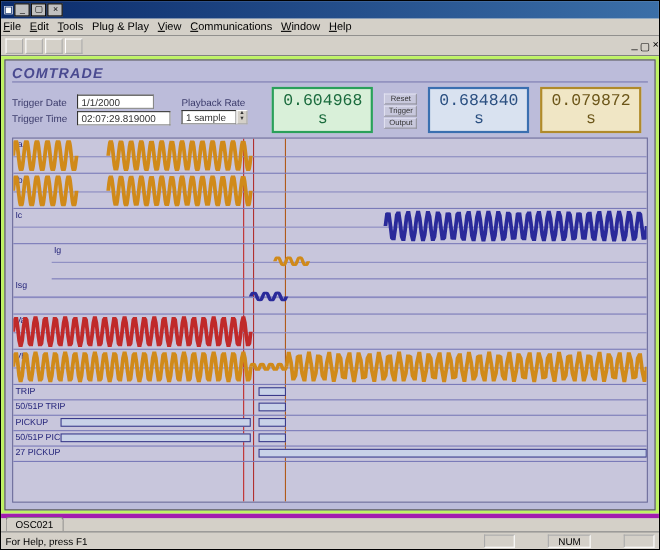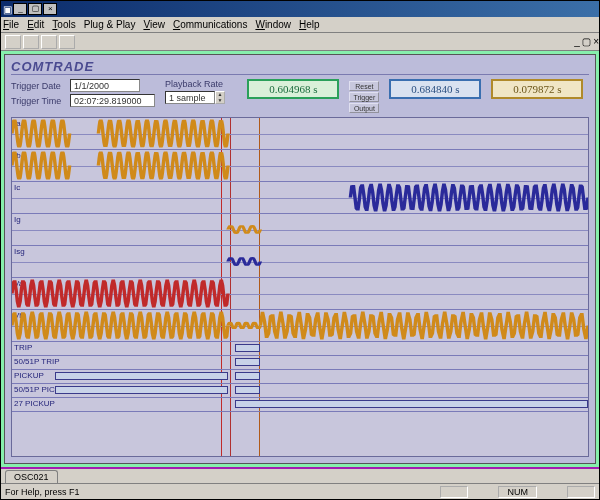--- a/index.html
+++ b/index.html
@@ -6,49 +6,49 @@
   body { font-family: "Tahoma", "Arial", sans-serif; font-size: 10px; background: #fff; width: 600px; height: 500px; overflow: hidden; }
   .window { width: 600px; height: 500px; display: flex; flex-direction: column; border: 1px solid #000; }
   .titlebar { background: linear-gradient(to right, #0b2b6b, #3b6fa8); color: #fff; display: flex; align-items: center; height: 16px; padding: 0 2px; font-size: 10px; }
   .titlebar .title { flex: 1; padding-left: 2px; font-weight: bold; white-space: nowrap; overflow: hidden; }
   .titlebar .win-btn { width: 14px; height: 12px; background: #c0c0c0; border: 1px solid #000; margin-left: 1px; display: flex; align-items: center; justify-content: center; font-size: 8px; line-height: 1; color: #000; }
   .menubar { background: #d4d0c8; border-bottom: 1px solid #808080; height: 16px; display: flex; align-items: center; font-size: 10px; padding-left: 2px; }
   .menubar span { margin-right: 8px; }
   .menubar span u { text-decoration: underline; }
   .toolbar { background: #d4d0c8; border-bottom: 1px solid #808080; height: 18px; display: flex; align-items: center; padding-left: 4px; gap: 2px; }
   .toolbar .tbtn { width: 16px; height: 14px; background: #d4d0c8; border: 1px outset #fff; }
-  .client { flex: 1; background: #86efac; padding: 3px; display: flex; flex-direction: column; overflow: hidden; }
+  .client { flex: 1; background: #bef264; padding: 3px; display: flex; flex-direction: column; overflow: hidden; }
   .panel { flex: 1; background: #bcbcda; border: 1px solid #555; display: flex; flex-direction: column; overflow: hidden; }
   .comtrade-head { padding: 4px 6px 2px 6px; }
   .comtrade-title { color: #4a4a90; font-weight: bold; font-style: italic; font-size: 13px; letter-spacing: 1px; border-bottom: 1px solid #7a7ab0; }
-  .controls { display: flex; align-items: flex-start; padding: 2px 6px 4px 6px; gap: 10px; font-size: 9px; color: #333; }
+  .controls { display: flex; align-items: center; padding: 2px 6px 4px 6px; gap: 10px; font-size: 9px; color: #333; }
   .ctrl-col { display: flex; flex-direction: column; gap: 2px; }
   .ctrl-row { display: flex; align-items: center; gap: 4px; }
   .ctrl-label { width: 55px; color: #3a3a6a; }
   .ctrl-field { background: #fff; border: 1px inset #888; padding: 1px 3px; font-size: 9px; min-width: 70px; height: 13px; line-height: 11px; }
   .pb-col .ctrl-label { width: auto; }
   .pb-rate { display: flex; align-items: center; }
   .pb-rate .spin { width: 10px; height: 13px; background: #d4d0c8; border: 1px outset #fff; display: flex; flex-direction: column; }
   .pb-rate .spin div { flex: 1; font-size: 5px; text-align: center; line-height: 5px; }
   .stack-btns { display: flex; flex-direction: column; gap: 1px; margin-top: 2px; }
   .small-btn { background: #c8c8dd; border: 1px outset #e0e0f0; font-size: 7px; padding: 0 3px; height: 10px; line-height: 9px; text-align: center; color: #333; }
-  .tbox { border: 2px solid; padding: 2px 0; width: 92px; text-align: center; font-size: 11px; font-family: Liberation Serif, serif; background: transparent; }
+  .tbox { border: 2px solid; padding: 2px 0; width: 92px; text-align: center; font-size: 15px; font-family: Liberation Mono, monospace; background: transparent; }
   .tbox.green { border-color: #2aa05a; color: #1a6b3d; background: #d9f0d9; }
   .tbox.blue  { border-color: #3a6fb0; color: #2a4f80; background: #d9e2f0; }
   .tbox.amber { border-color: #b08a2a; color: #6b5518; background: #f0e6c5; }
   .plot-frame { flex: 1; margin: 0 6px 6px 6px; background: #c8c6dc; border: 1px solid #6a6a9a; position: relative; overflow: hidden; }
   .track { position: absolute; left: 0; right: 0; border-bottom: 1px solid #7a7ab8; }
   .track .tlabel { position: absolute; left: 2px; top: 1px; font-size: 8px; color: #24247a; }
   .track .baseline { position: absolute; left: 0; right: 0; border-top: 1px solid #8a8ac0; }
   .cursor { position: absolute; top: 0; bottom: 0; width: 0; border-left: 1px solid; }
   .cursor.c1 { border-color: #b03030; }
   .cursor.c2 { border-color: #b05a1a; }
   svg.wave { position: absolute; left: 0; width: 100%; }
   .pulse { position: absolute; height: 8px; border: 1px solid #3a3a8a; background: #c8d2e8; }
-  .tabbar { background: #d4d0c8; border-top: 2px solid #a21caf; height: 16px; display: flex; align-items: flex-end; padding-left: 4px; }
+  .tabbar { background: #d4d0c8; border-top: 4px solid #a21caf; height: 16px; display: flex; align-items: flex-end; padding-left: 4px; }
   .tab { background: #d4d0c8; border: 1px solid #808080; border-bottom: none; padding: 1px 8px; font-size: 9px; border-radius: 3px 3px 0 0; }
   .statusbar { background: #d4d0c8; border-top: 1px solid #808080; height: 16px; display: flex; align-items: center; font-size: 9px; padding: 0 4px; gap: 28px; }
   .statusbar .statusmsg { flex: 1; }
   .statusbar .cell { border: 1px inset #fff; padding: 0 8px; height: 12px; line-height: 11px; margin-left: 2px; }
 </style>
 </head>
 <body>
 
 <div class="window">
 
@@ -140,21 +140,21 @@
               <path d="M15.00 50.0 L15.14 26.5 L15.28 9.9 L15.42 5.1 L15.56 13.6 L15.70 32.8 L15.84 57.0 L15.98 79.2 L16.13 92.8 L16.27 93.8 L16.41 81.8 L16.55 60.5 L16.69 36.1 L16.83 15.8 L16.97 5.6 L17.11 8.4 L17.25 23.5 L17.39 46.5 L17.53 70.4 L17.67 88.4 L17.81 95.0 L17.95 88.4 L18.09 70.4 L18.23 46.5 L18.37 23.5 L18.52 8.4 L18.66 5.6 L18.80 15.8 L18.94 36.1 L19.08 60.5 L19.22 81.8 L19.36 93.8 L19.50 92.8 L19.64 79.2 L19.78 57.0 L19.92 32.8 L20.06 13.6 L20.20 5.1 L20.34 9.9 L20.48 26.5 L20.62 50.0 L20.77 73.5 L20.91 90.1 L21.05 94.9 L21.19 86.4 L21.33 67.2 L21.47 43.0 L21.61 20.8 L21.75 7.2 L21.89 6.2 L22.03 18.2 L22.17 39.5 L22.31 63.9 L22.45 84.2 L22.59 94.4 L22.73 91.6 L22.87 76.5 L23.02 53.5 L23.16 29.6 L23.30 11.6 L23.44 5.0 L23.58 11.6 L23.72 29.6 L23.86 53.5 L24.00 76.5 L24.14 91.6 L24.28 94.4 L24.42 84.2 L24.56 63.9 L24.70 39.5 L24.84 18.2 L24.98 6.2 L25.12 7.2 L25.27 20.8 L25.41 43.0 L25.55 67.2 L25.69 86.4 L25.83 94.9 L25.97 90.1 L26.11 73.5 L26.25 50.0 L26.39 26.5 L26.53 9.9 L26.67 5.1 L26.81 13.6 L26.95 32.8 L27.09 57.0 L27.23 79.2 L27.38 92.8 L27.52 93.8 L27.66 81.8 L27.80 60.5 L27.94 36.1 L28.08 15.8 L28.22 5.6 L28.36 8.4 L28.50 23.5 L28.64 46.5 L28.78 70.4 L28.92 88.4 L29.06 95.0 L29.20 88.4 L29.34 70.4 L29.48 46.5 L29.62 23.5 L29.77 8.4 L29.91 5.6 L30.05 15.8 L30.19 36.1 L30.33 60.5 L30.47 81.8 L30.61 93.8 L30.75 92.8 L30.89 79.2 L31.03 57.0 L31.17 32.8 L31.31 13.6 L31.45 5.1 L31.59 9.9 L31.73 26.5 L31.87 50.0 L32.02 73.5 L32.16 90.1 L32.30 94.9 L32.44 86.4 L32.58 67.2 L32.72 43.0 L32.86 20.8 L33.00 7.2 L33.14 6.2 L33.28 18.2 L33.42 39.5 L33.56 63.9 L33.70 84.2 L33.84 94.4 L33.98 91.6 L34.13 76.5 L34.27 53.5 L34.41 29.6 L34.55 11.6 L34.69 5.0 L34.83 11.6 L34.97 29.6 L35.11 53.5 L35.25 76.5 L35.39 91.6 L35.53 94.4 L35.67 84.2 L35.81 63.9 L35.95 39.5 L36.09 18.2 L36.23 6.2 L36.37 7.2 L36.52 20.8 L36.66 43.0 L36.80 67.2 L36.94 86.4 L37.08 94.9 L37.22 90.1 L37.36 73.5 L37.50 50.0 " stroke="#d08a1a" fill="none" stroke-width="0.6"></path>
             </svg>
           </div>
           <div class="track" style="top: 64px; height: 32px;">
             <div class="tlabel">Ic</div>
             <div class="baseline" style="top: 50%;"></div>
             <svg class="wave" viewBox="0 0 100 100" preserveAspectRatio="none" style="top: 0px; height: 100%;">
               <path d="M58.75 50.0 L59.01 11.6 L59.27 9.9 L59.52 46.5 L59.78 86.4 L60.04 91.6 L60.30 57.0 L60.55 15.8 L60.81 7.2 L61.07 39.5 L61.33 81.8 L61.59 93.8 L61.84 63.9 L62.10 20.8 L62.36 5.6 L62.62 32.8 L62.87 76.5 L63.13 94.9 L63.39 70.4 L63.65 26.5 L63.91 5.0 L64.16 26.5 L64.42 70.4 L64.68 94.9 L64.94 76.5 L65.20 32.8 L65.45 5.6 L65.71 20.8 L65.97 63.9 L66.23 93.8 L66.48 81.8 L66.74 39.5 L67.00 7.2 L67.26 15.8 L67.52 57.0 L67.77 91.6 L68.03 86.4 L68.29 46.5 L68.55 9.9 L68.80 11.6 L69.06 50.0 L69.32 88.4 L69.58 90.1 L69.84 53.5 L70.09 13.6 L70.35 8.4 L70.61 43.0 L70.87 84.2 L71.13 92.8 L71.38 60.5 L71.64 18.2 L71.90 6.2 L72.16 36.1 L72.41 79.2 L72.67 94.4 L72.93 67.2 L73.19 23.5 L73.45 5.1 L73.70 29.6 L73.96 73.5 L74.22 95.0 L74.48 73.5 L74.73 29.6 L74.99 5.1 L75.25 23.5 L75.51 67.2 L75.77 94.4 L76.02 79.2 L76.28 36.1 L76.54 6.2 L76.80 18.2 L77.05 60.5 L77.31 92.8 L77.57 84.2 L77.83 43.0 L78.09 8.4 L78.34 13.6 L78.60 53.5 L78.86 90.1 L79.12 88.4 L79.38 50.0 L79.63 11.6 L79.89 9.9 L80.15 46.5 L80.41 86.4 L80.66 91.6 L80.92 57.0 L81.18 15.8 L81.44 7.2 L81.70 39.5 L81.95 81.8 L82.21 93.8 L82.47 63.9 L82.73 20.8 L82.98 5.6 L83.24 32.8 L83.50 76.5 L83.76 94.9 L84.02 70.4 L84.27 26.5 L84.53 5.0 L84.79 26.5 L85.05 70.4 L85.30 94.9 L85.56 76.5 L85.82 32.8 L86.08 5.6 L86.34 20.8 L86.59 63.9 L86.85 93.8 L87.11 81.8 L87.37 39.5 L87.63 7.2 L87.88 15.8 L88.14 57.0 L88.40 91.6 L88.66 86.4 L88.91 46.5 L89.17 9.9 L89.43 11.6 L89.69 50.0 L89.95 88.4 L90.20 90.1 L90.46 53.5 L90.72 13.6 L90.98 8.4 L91.23 43.0 L91.49 84.2 L91.75 92.8 L92.01 60.5 L92.27 18.2 L92.52 6.2 L92.78 36.1 L93.04 79.2 L93.30 94.4 L93.55 67.2 L93.81 23.5 L94.07 5.1 L94.33 29.6 L94.59 73.5 L94.84 95.0 L95.10 73.5 L95.36 29.6 L95.62 5.1 L95.88 23.5 L96.13 67.2 L96.39 94.4 L96.65 79.2 L96.91 36.1 L97.16 6.2 L97.42 18.2 L97.68 60.5 L97.94 92.8 L98.20 84.2 L98.45 43.0 L98.71 8.4 L98.97 13.6 L99.23 53.5 L99.48 90.1 L99.74 88.4 L100.00 50.0 " stroke="#2a2a9a" fill="none" stroke-width="0.6"></path>
             </svg>
           </div>
-          <div class="track" style="top: 96px; height: 32px;">
+          <div class="track" style="top: 96px; height: 32px; margin-left: 35px;">
             <div class="tlabel">Ig</div>
             <div class="baseline" style="top: 50%;"></div>
             <svg class="wave" viewBox="0 0 100 100" preserveAspectRatio="none" style="top: 0px; height: 100%;">
               <line x1="0" x2="100" y1="50" y2="50" stroke="#d08a1a" stroke-width="0.5"></line>
               <path d="M37.50 50.0 L37.54 48.4 L37.57 46.8 L37.61 45.3 L37.64 43.9 L37.68 42.5 L37.71 41.2 L37.75 40.1 L37.78 39.1 L37.82 38.2 L37.85 37.5 L37.89 37.0 L37.92 36.7 L37.96 36.5 L37.99 36.5 L38.03 36.8 L38.06 37.2 L38.10 37.7 L38.13 38.5 L38.17 39.4 L38.20 40.5 L38.24 41.6 L38.27 42.9 L38.31 44.3 L38.34 45.8 L38.38 47.4 L38.41 48.9 L38.45 50.5 L38.48 52.1 L38.52 53.7 L38.55 55.2 L38.59 56.6 L38.63 57.9 L38.66 59.2 L38.70 60.3 L38.73 61.2 L38.77 62.0 L38.80 62.7 L38.84 63.1 L38.87 63.4 L38.91 63.5 L38.94 63.4 L38.98 63.1 L39.01 62.7 L39.05 62.0 L39.08 61.2 L39.12 60.3 L39.15 59.2 L39.19 57.9 L39.22 56.6 L39.26 55.2 L39.29 53.7 L39.33 52.1 L39.36 50.5 L39.40 48.9 L39.43 47.4 L39.47 45.8 L39.50 44.3 L39.54 42.9 L39.57 41.6 L39.61 40.5 L39.64 39.4 L39.68 38.5 L39.71 37.7 L39.75 37.2 L39.79 36.8 L39.82 36.5 L39.86 36.5 L39.89 36.7 L39.93 37.0 L39.96 37.5 L40.00 38.2 L40.03 39.1 L40.07 40.1 L40.10 41.2 L40.14 42.5 L40.17 43.9 L40.21 45.3 L40.24 46.8 L40.28 48.4 L40.31 50.0 L40.35 51.6 L40.38 53.2 L40.42 54.7 L40.45 56.1 L40.49 57.5 L40.52 58.8 L40.56 59.9 L40.59 60.9 L40.63 61.8 L40.66 62.5 L40.70 63.0 L40.73 63.3 L40.77 63.5 L40.80 63.5 L40.84 63.2 L40.87 62.8 L40.91 62.3 L40.95 61.5 L40.98 60.6 L41.02 59.5 L41.05 58.4 L41.09 57.1 L41.12 55.7 L41.16 54.2 L41.19 52.6 L41.23 51.1 L41.26 49.5 L41.30 47.9 L41.33 46.3 L41.37 44.8 L41.40 43.4 L41.44 42.1 L41.47 40.8 L41.51 39.7 L41.54 38.8 L41.58 38.0 L41.61 37.3 L41.65 36.9 L41.68 36.6 L41.72 36.5 L41.75 36.6 L41.79 36.9 L41.82 37.3 L41.86 38.0 L41.89 38.8 L41.93 39.7 L41.96 40.8 L42.00 42.1 L42.04 43.4 L42.07 44.8 L42.11 46.3 L42.14 47.9 L42.18 49.5 L42.21 51.1 L42.25 52.6 L42.28 54.2 L42.32 55.7 L42.35 57.1 L42.39 58.4 L42.42 59.5 L42.46 60.6 L42.49 61.5 L42.53 62.3 L42.56 62.8 L42.60 63.2 L42.63 63.5 L42.67 63.5 L42.70 63.3 L42.74 63.0 L42.77 62.5 L42.81 61.8 L42.84 60.9 L42.88 59.9 L42.91 58.8 L42.95 57.5 L42.98 56.1 L43.02 54.7 L43.05 53.2 L43.09 51.6 L43.13 50.0 " stroke="#d08a1a" fill="none" stroke-width="0.6"></path>
             </svg>
           </div>
           <div class="track" style="top: 128px; height: 32px;">
             <div class="tlabel">Isg</div>
             <div class="baseline" style="top: 50%;"></div>

